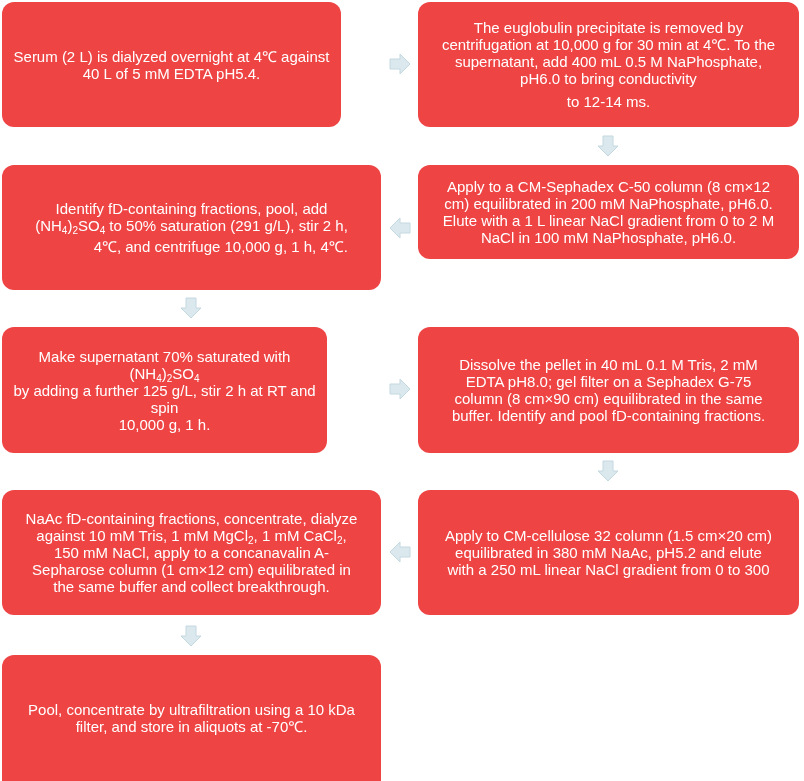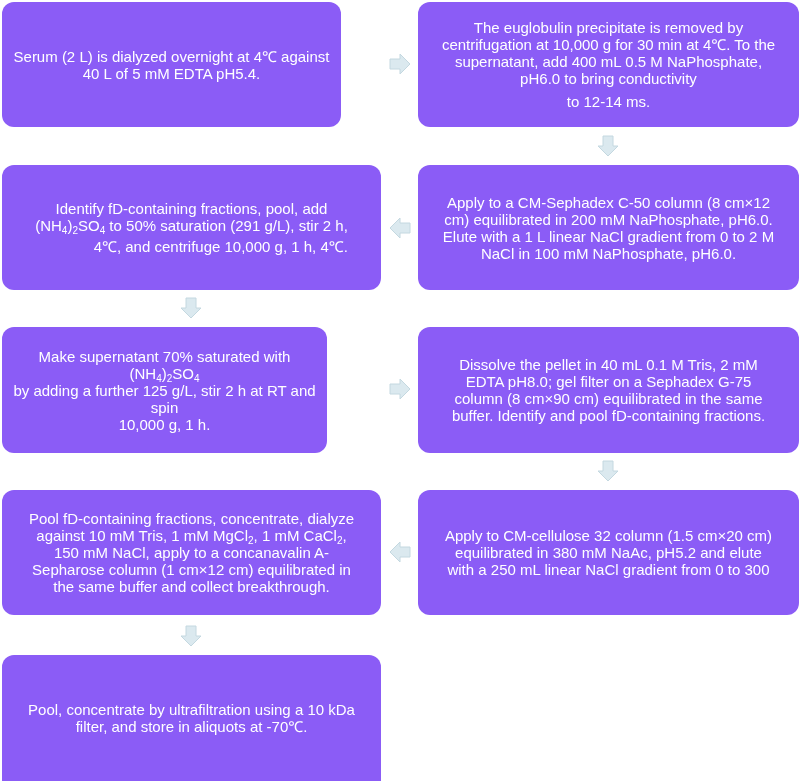--- a/index.html
+++ b/index.html
@@ -1,20 +1,20 @@
 <!DOCTYPE html>
 <html><head>
 <meta charset="utf-8">
 <style>
   html, body { margin: 0; padding: 0; background: #ffffff; }
   body { width: 804px; height: 781px; position: relative; overflow: hidden;
          font-family: "Liberation Sans", sans-serif; }
   .box {
     position: absolute;
-    background: #8b5cf6;
+    background: #ef4444;
     border-radius: 12px;
     color: #ffffff;
     display: flex; align-items: center; justify-content: center;
     text-align: center;
     font-size: 15px; line-height: 17px;
     box-sizing: border-box; padding: 0 10px;
   }
   .box span { display: block; }
   .box sub { font-size: 10px; vertical-align: -3px; line-height: 0; }
   .arrow { position: absolute; }
@@ -33,21 +33,21 @@
 <div class="box" style="left:418px;top:2px;width:381px;height:125px;">
   <div>
     <span>The euglobulin precipitate is removed by</span>
     <span>centrifugation at 10,000 g for 30 min at 4℃. To the</span>
     <span>supernatant, add 400 mL 0.5 M NaPhosphate,</span>
     <span>pH6.0 to bring conductivity</span>
     <span style="margin-top:6px;">to 12-14 ms.</span>
   </div>
 </div>
 
-<div class="box" style="left:418px;top:165px;width:381px;height:125px;">
+<div class="box" style="left:418px;top:165px;width:381px;height:94px;">
   <div>
     <span>Apply to a CM-Sephadex C-50 column (8 cm×12</span>
     <span>cm) equilibrated in 200 mM NaPhosphate, pH6.0.</span>
     <span>Elute with a 1 L linear NaCl gradient from 0 to 2 M</span>
     <span>NaCl in 100 mM NaPhosphate, pH6.0.</span>
   </div>
 </div>
 
 <div class="box" style="left:2px;top:165px;width:379px;height:125px;">
   <div>
@@ -77,21 +77,21 @@
 <div class="box" style="left:418px;top:490px;width:381px;height:125px;">
   <div>
     <span>Apply to CM-cellulose 32 column (1.5 cm×20 cm)</span>
     <span>equilibrated in 380 mM NaAc, pH5.2 and elute</span>
     <span>with a 250 mL linear NaCl gradient from 0 to 300</span>
   </div>
 </div>
 
 <div class="box" style="left:2px;top:490px;width:379px;height:125px;">
   <div>
-    <span>Pool fD-containing fractions, concentrate, dialyze</span>
+    <span>NaAc fD-containing fractions, concentrate, dialyze</span>
     <span><span style="display:inline">against 10 mM Tris, 1 mM MgCl</span><sub>2</sub><span style="display:inline">, 1 mM CaCl</span><sub>2</sub><span style="display:inline">,</span></span>
     <span>150 mM NaCl, apply to a concanavalin A-</span>
     <span>Sepharose column (1 cm×12 cm) equilibrated in</span>
     <span>the same buffer and collect breakthrough.</span>
   </div>
 </div>
 
 <div class="box" style="left:2px;top:655px;width:379px;height:126px;border-bottom-left-radius:0;border-bottom-right-radius:0;justify-content:center;">
   <div>
     <span>Pool, concentrate by ultrafiltration using a 10 kDa</span>

